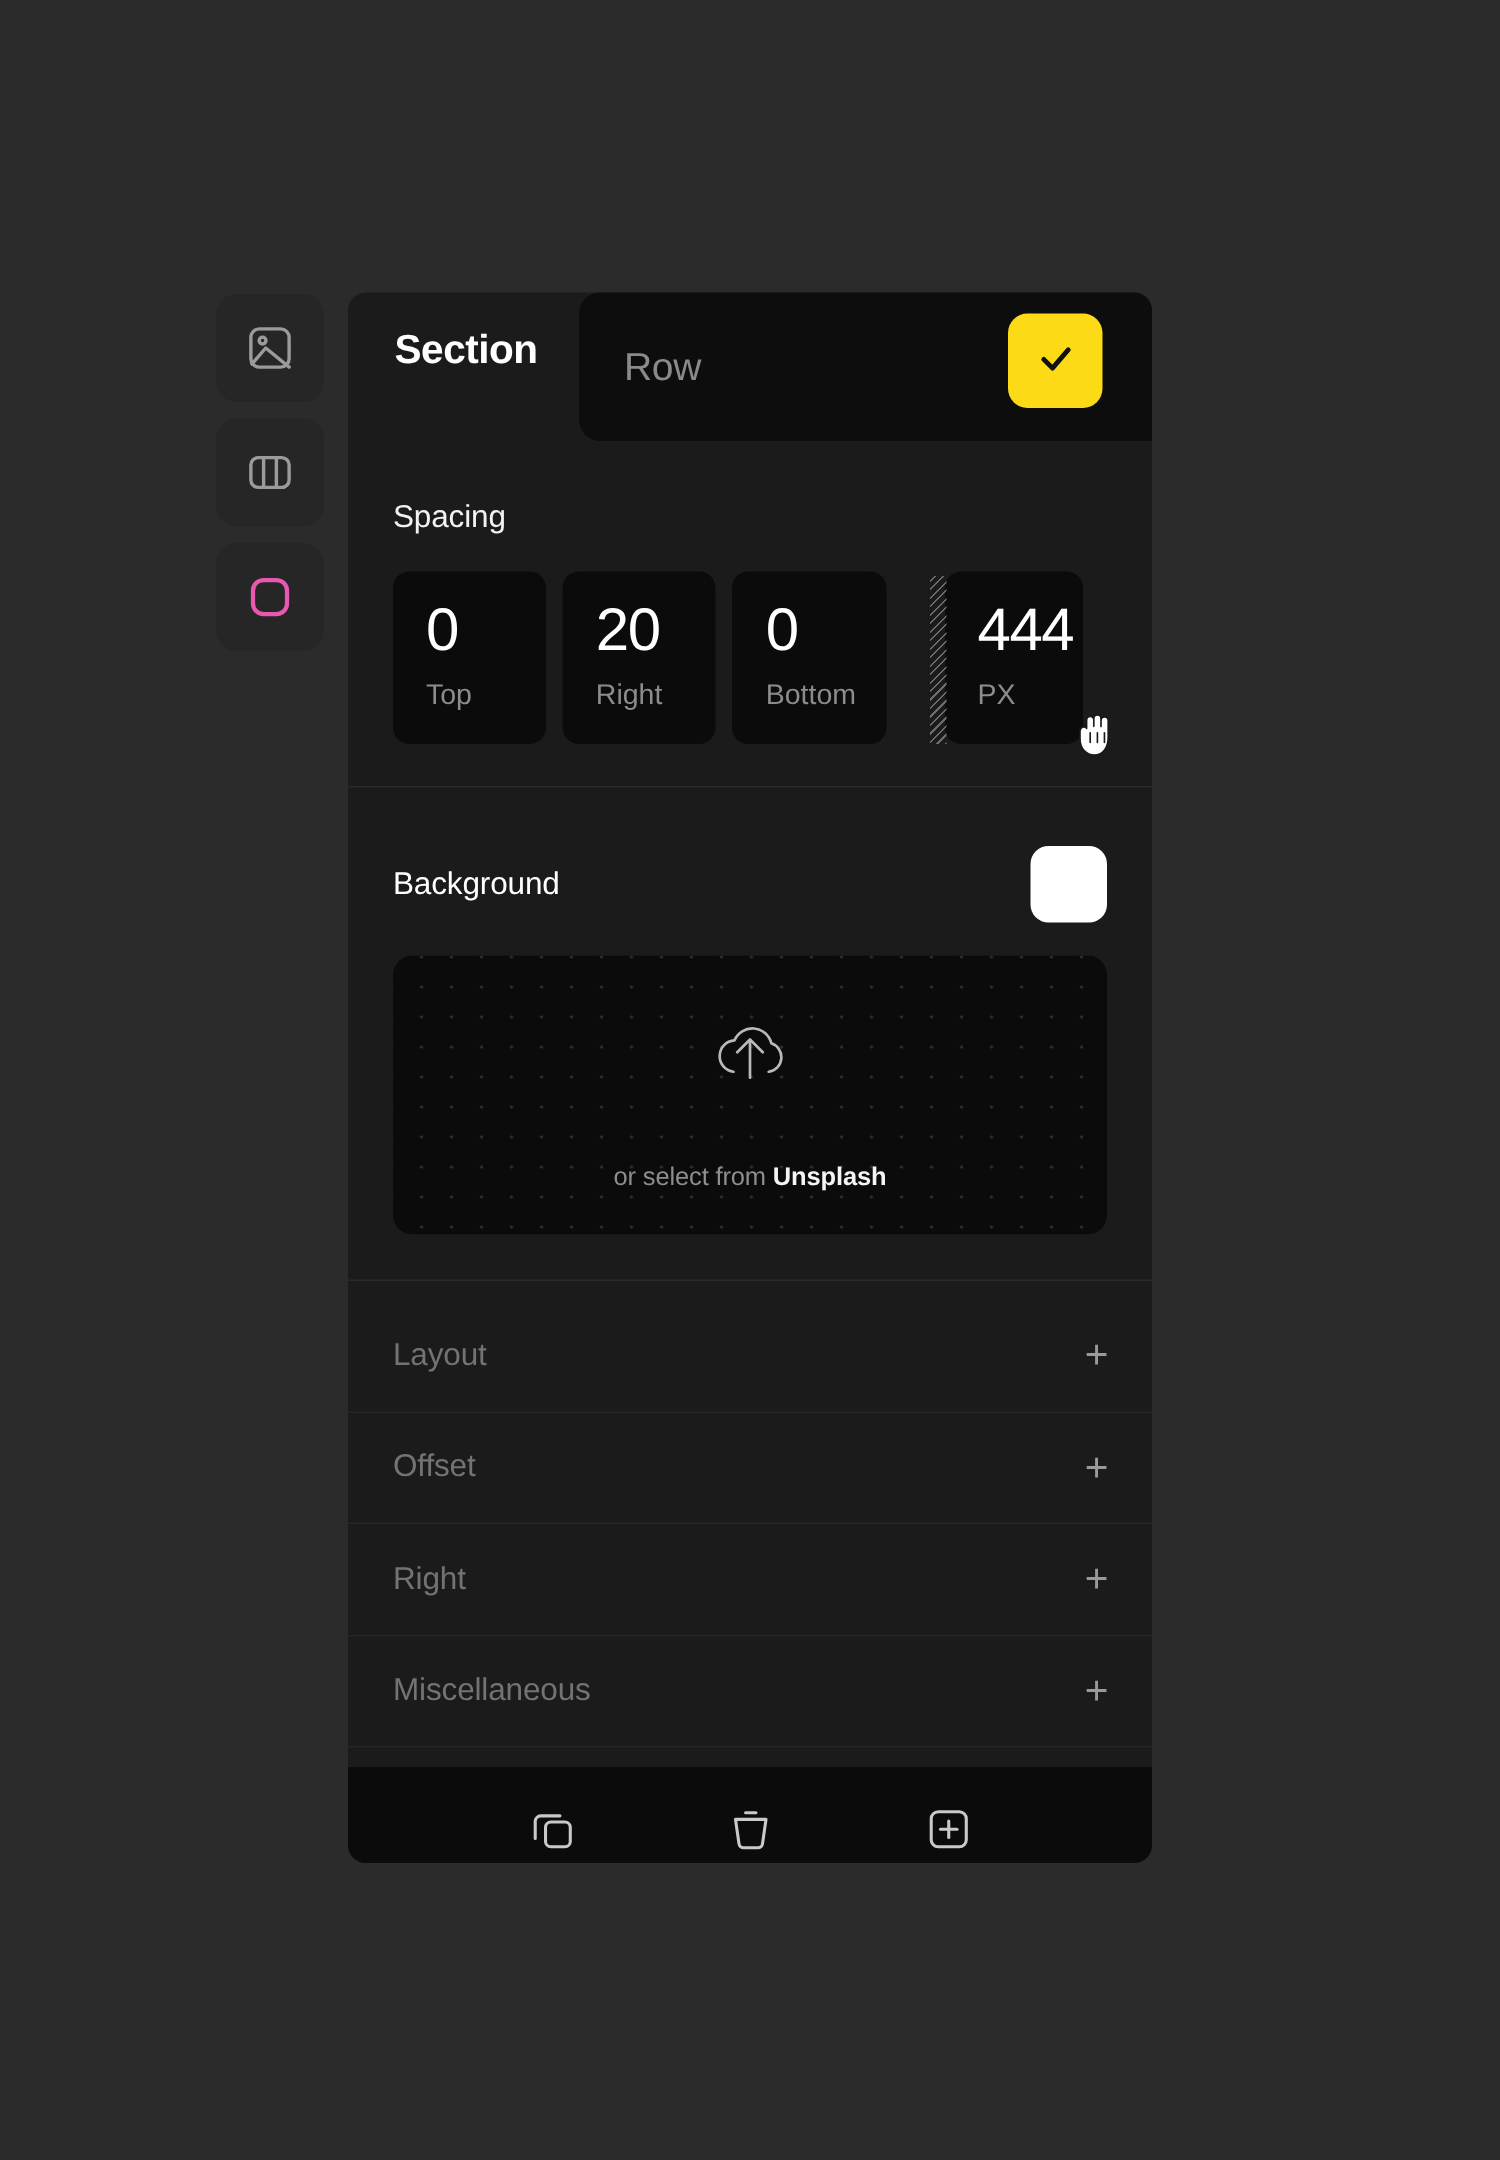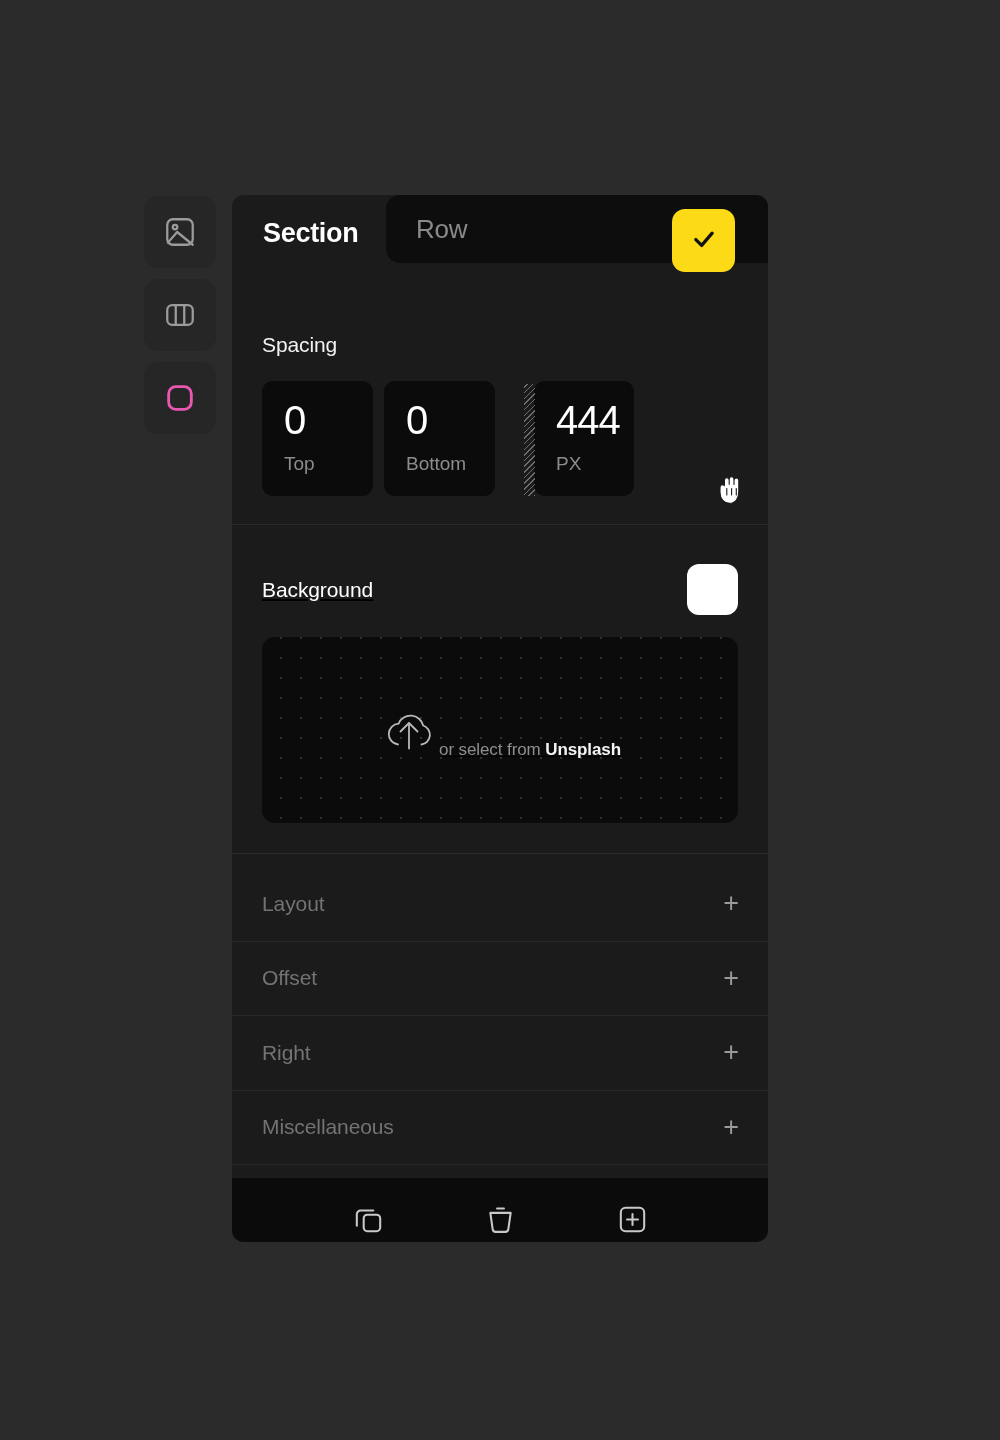--- a/index.html
+++ b/index.html
@@ -63,21 +63,21 @@
     font-size: 27px;
     font-weight: 700;
     color: #ffffff;
     letter-spacing: -0.3px;
   }
   #row-field {
     position: absolute;
     left: 154px;
     top: 0;
     right: -12px;
-    height: 68px;
+    height: 99px;
     background: #0d0d0d;
     border-radius: 14px;
     display: flex;
     align-items: center;
   }
   #row-value {
     margin-left: 30px;
     font-size: 26px;
     color: #8a8a8a;
     letter-spacing: -0.2px;
@@ -155,21 +155,20 @@
     left: 714px;
     top: 472px;
     z-index: 40;
     pointer-events: none;
   }
 
   
   #background-block {
     padding: 26px 30px 30px 30px;
     border-bottom: 1px solid #2a2a2a;
-    text-decoration: underline;
   }
   #background-head {
     display: flex;
     align-items: center;
     justify-content: space-between;
     margin-bottom: 22px;
   }
   #background-label {
     font-size: 21px;
     color: #ffffff;
@@ -183,21 +182,21 @@
     cursor: pointer;
   }
   #dropzone {
     height: 186px;
     border-radius: 13px;
     background-color: #0b0b0b;
     background-image: radial-gradient(#313131 1px, transparent 1.1px);
     background-size: 20px 20px;
     background-position: 9px 11px;
     display: flex;
-    flex-direction: row;
+    flex-direction: column;
     align-items: center;
     justify-content: center;
     cursor: pointer;
   }
   #dropzone-icon { margin-top: 8px; }
   #dropzone-text {
     margin-top: 40px;
     font-size: 17px;
     color: #8e8e8e;
     letter-spacing: -0.1px;
@@ -305,20 +304,24 @@
   <div id="spacing-block">
     <div id="spacing-label">Spacing</div>
 
     <div id="spacing-fields">
 
       <div class="spacing-box">
         <div class="spacing-value">0</div>
         <div class="spacing-unit">Top</div>
       </div>
 
+      <div class="spacing-box">
+        <div class="spacing-value">20</div>
+        <div class="spacing-unit">Right</div>
+      </div>
 
       <div class="spacing-box">
         <div class="spacing-value">0</div>
         <div class="spacing-unit">Bottom</div>
       </div>
 
       <div class="spacing-box wide">
         <div id="drag-handle"></div>
         <div class="spacing-value">444</div>
         <div class="spacing-unit">PX</div>

